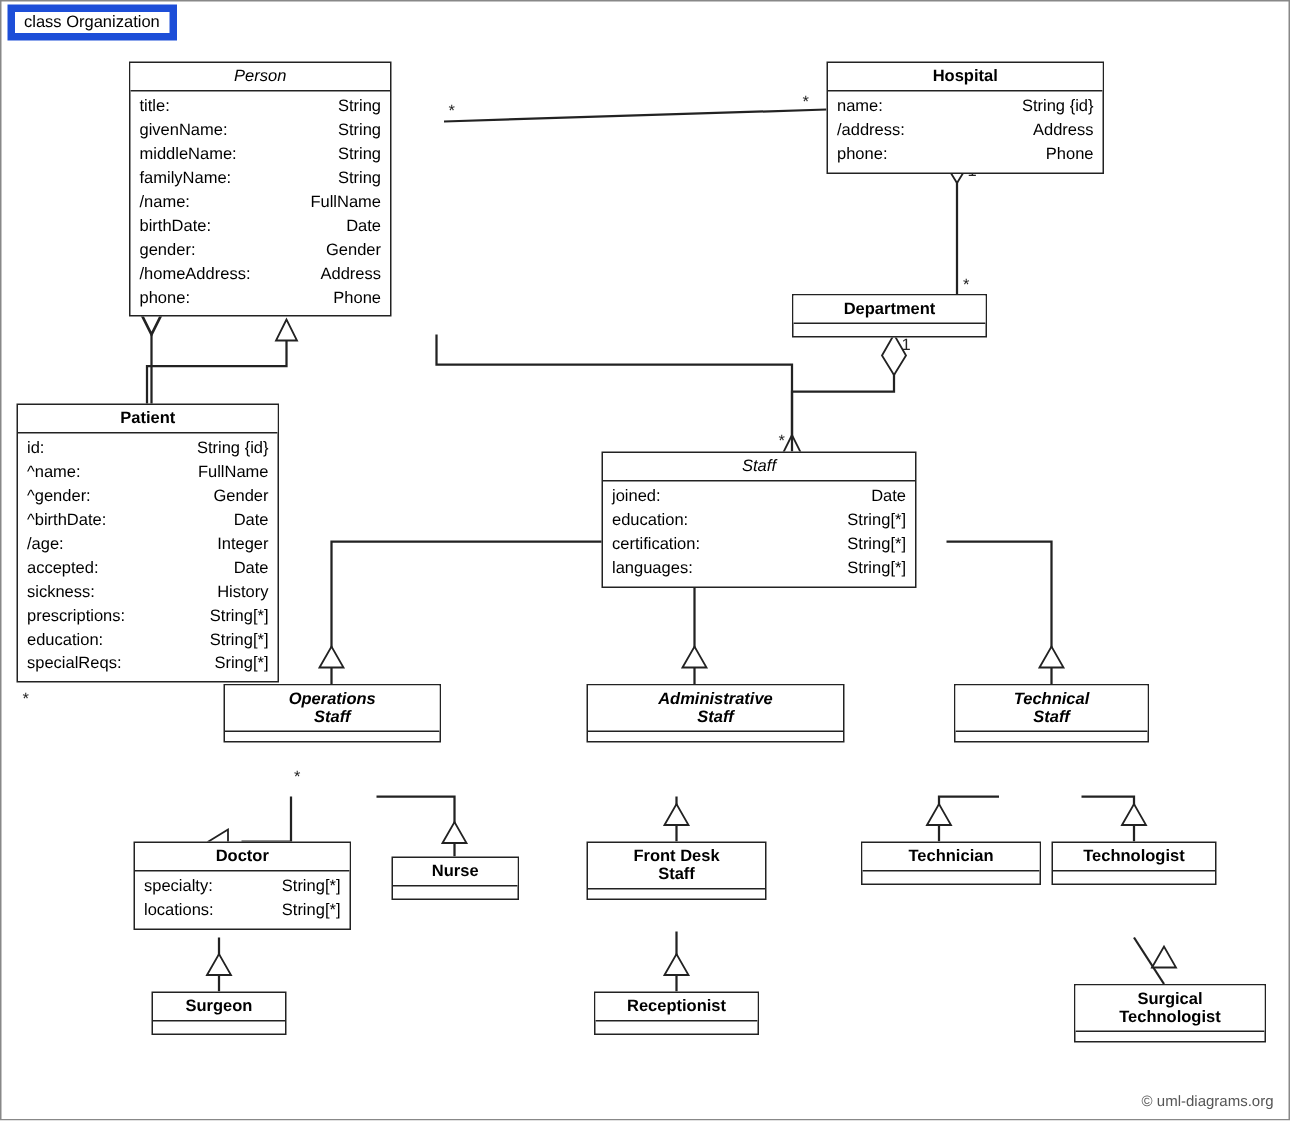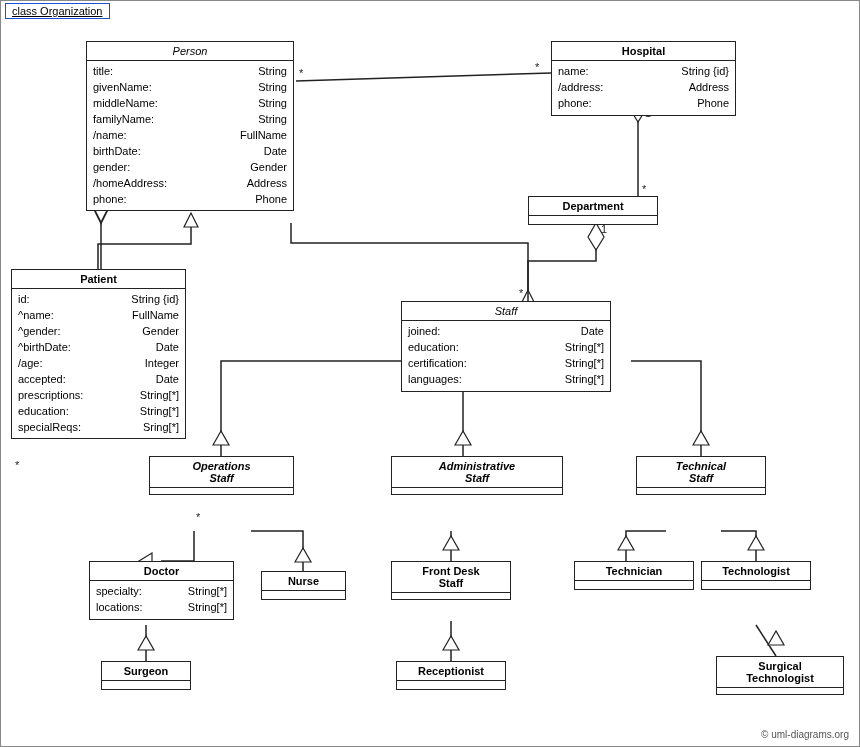--- a/index.html
+++ b/index.html
@@ -46,23 +46,22 @@
       text-align: center;
     }
     .attr-name { white-space: nowrap; }
     .attr-type { white-space: nowrap; }
     .corner-label {
       position: absolute;
       top: 2px;
       left: 4px;
       font-size: 11px;
       background: #fff;
-      border: 1px solid #1d4ed8;
+      border: 5px solid #1d4ed8;
       padding: 1px 6px;
-      text-decoration: underline;
     }
     .copyright {
       position: absolute;
       bottom: 6px;
       right: 10px;
       font-size: 10px;
       color: #555;
     }
     svg.connections {
       position: absolute;
@@ -149,21 +148,21 @@
     <polygon points="442,649 450,635 458,649" fill="white" stroke="#222" stroke-width="1.2"></polygon>
 
     <line x1="755" y1="624" x2="775" y2="655" stroke="#222" stroke-width="1.5"></line>
     <polygon points="767,644 775,630 783,644" fill="white" stroke="#222" stroke-width="1.2"></polygon>
 
     <text x="14" y="468" font-size="11" fill="#222">*</text>
 
     <text x="195" y="520" font-size="11" fill="#222">*</text>
   </svg>
 
-  <div class="class-box" style="left:85px; top:40px; width:208px;">
+  <div class="class-box" style="left:85px; top:40px; width:175px;">
     <div class="class-title italic">Person</div>
     <div class="class-attrs">
       <div class="attr-row">
           <span class="attr-name">title:</span>
           <span class="attr-type">String</span>
         </div>
       <div class="attr-row">
           <span class="attr-name">givenName:</span>
           <span class="attr-type">String</span>
         </div>
@@ -237,20 +236,24 @@
         </div>
       <div class="attr-row">
           <span class="attr-name">/age:</span>
           <span class="attr-type">Integer</span>
         </div>
       <div class="attr-row">
           <span class="attr-name">accepted:</span>
           <span class="attr-type">Date</span>
         </div>
       <div class="attr-row">
+          <span class="attr-name">sickness:</span>
+          <span class="attr-type">History</span>
+        </div>
+      <div class="attr-row">
           <span class="attr-name">prescriptions:</span>
           <span class="attr-type">String[*]</span>
         </div>
       <div class="attr-row">
           <span class="attr-name">education:</span>
           <span class="attr-type">String[*]</span>
         </div>
       <div class="attr-row">
           <span class="attr-name">specialReqs:</span>
           <span class="attr-type">Sring[*]</span>

